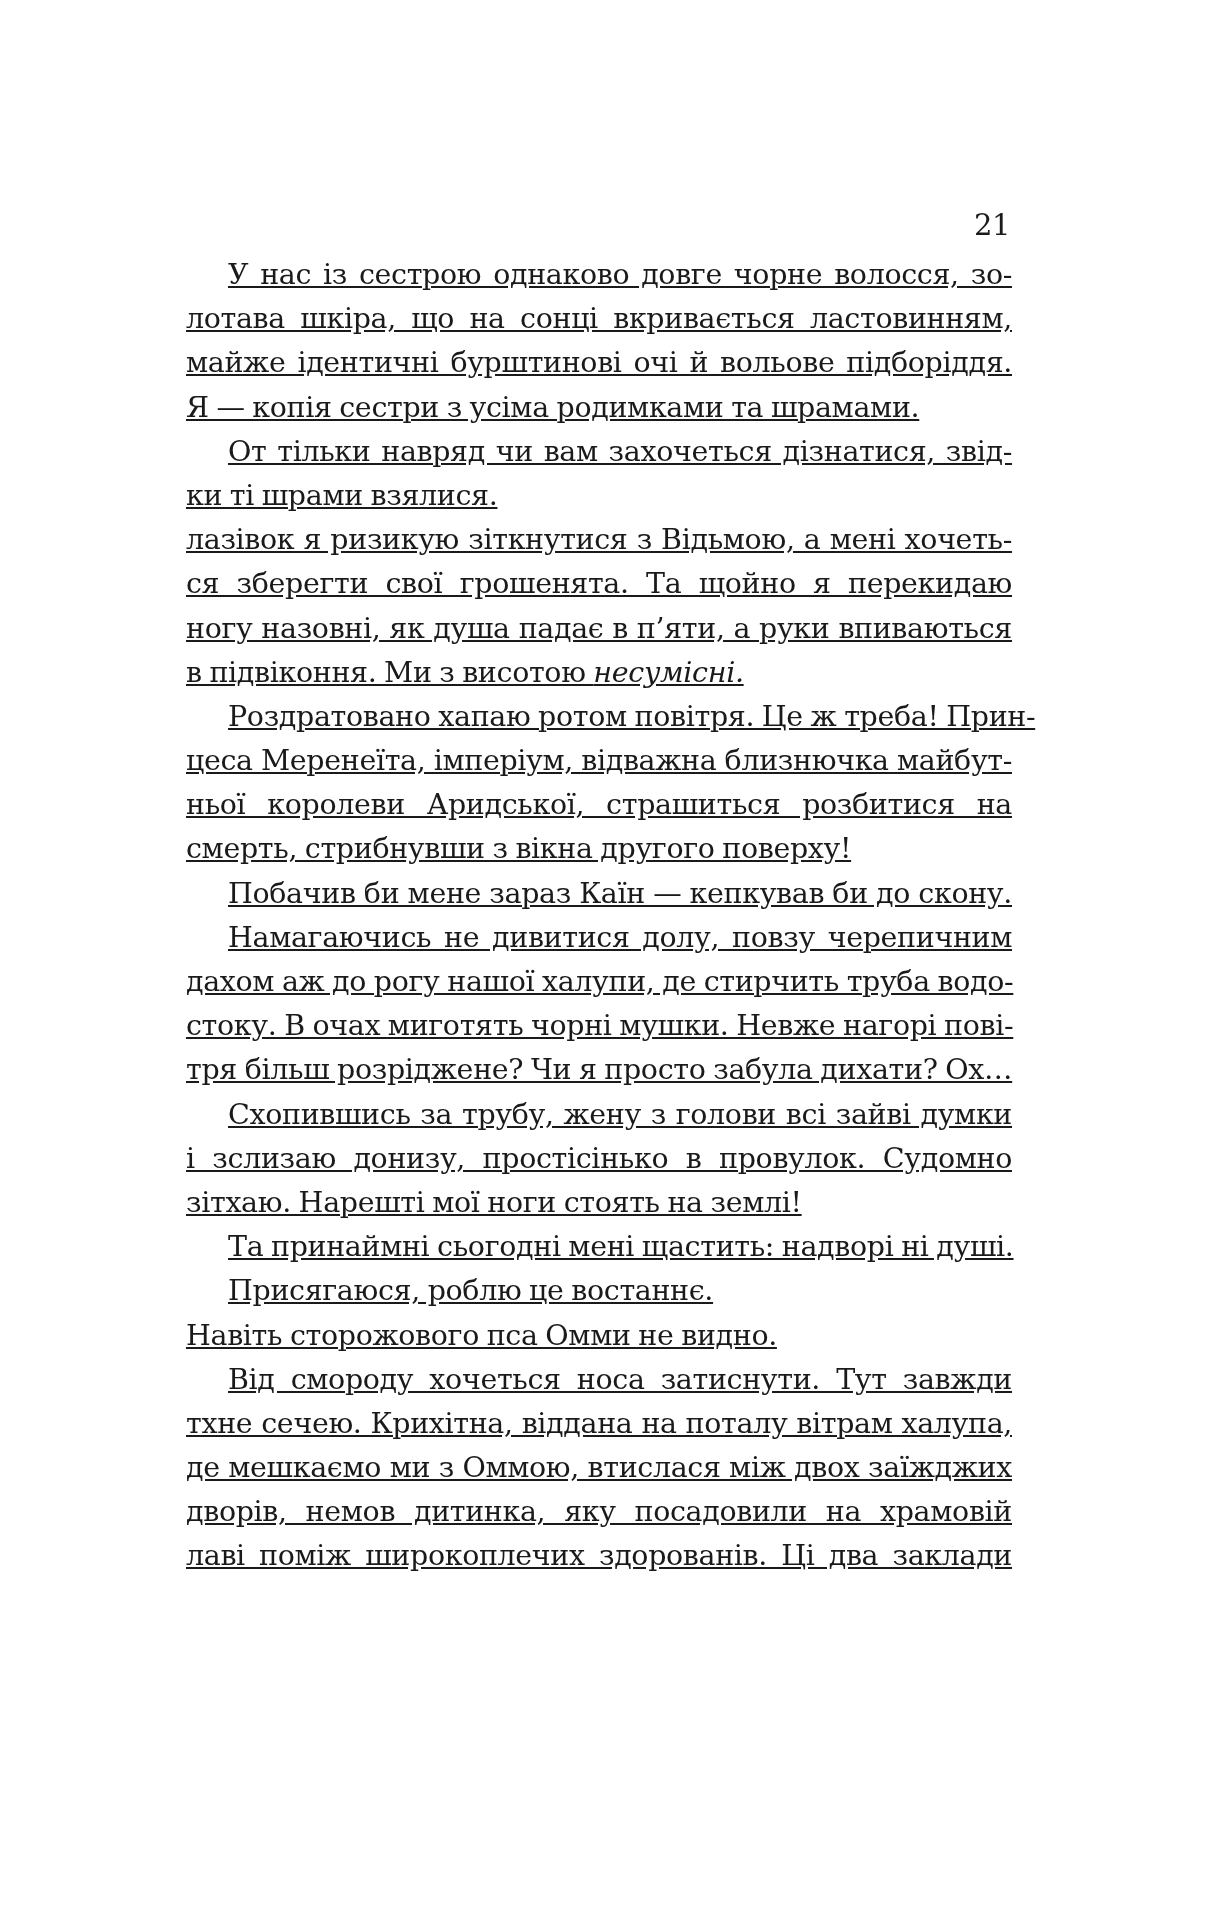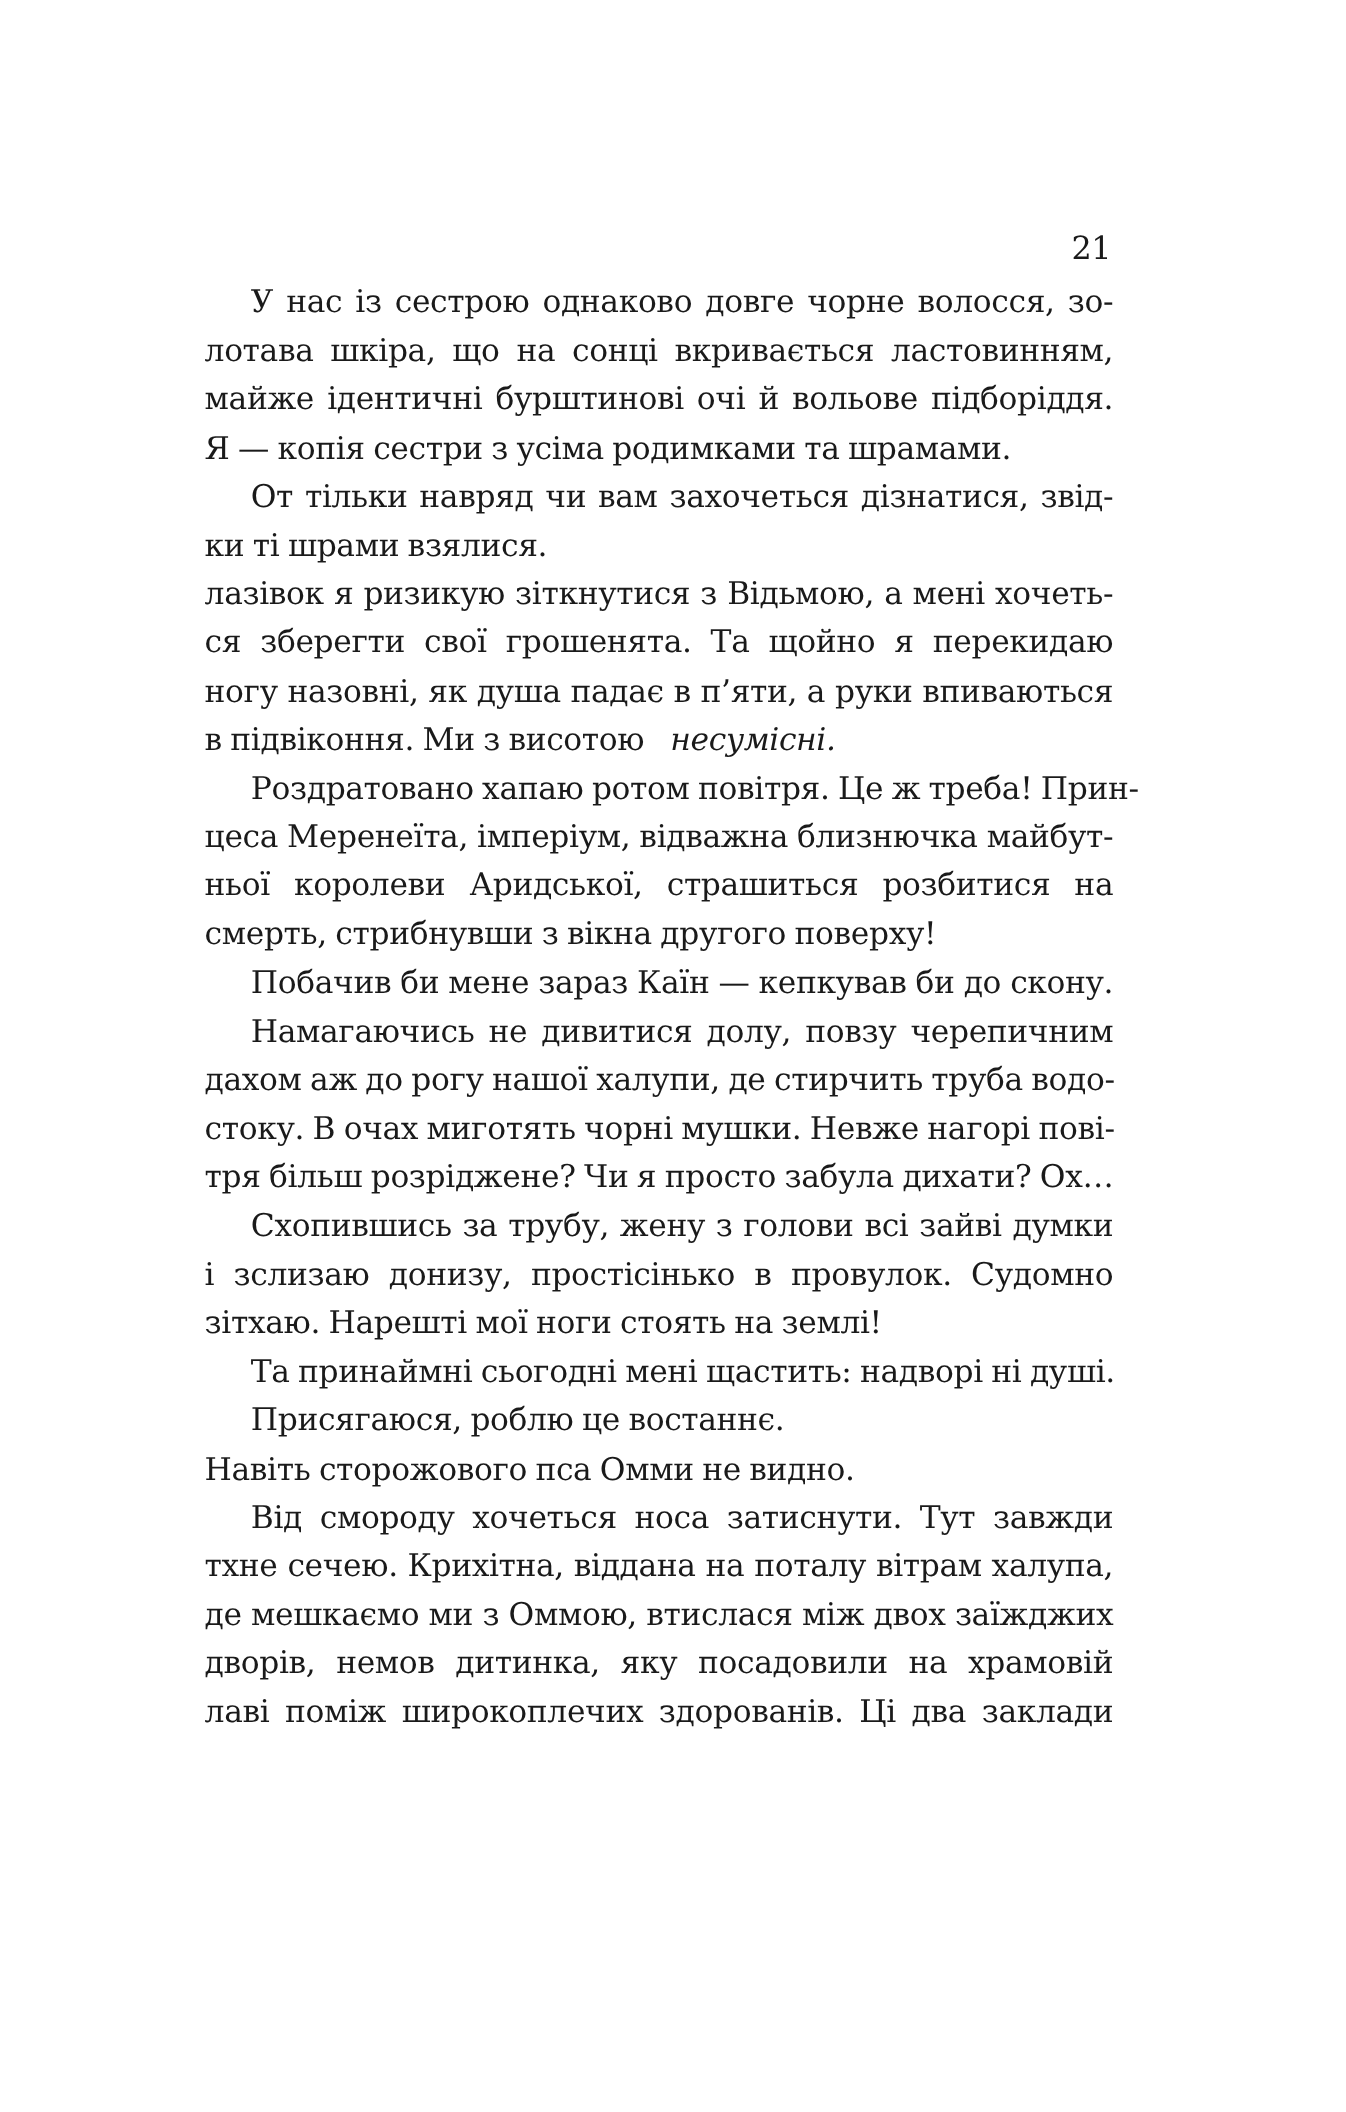--- a/index.html
+++ b/index.html
@@ -22,41 +22,41 @@
       font-size: 29px;
       line-height: 40px;
       letter-spacing: -0.5px;
       margin-top: 45px;
     }
     .text-block {
       position: absolute;
       left: 186px;
       top: 253px;
       width: 826px;
+      text-decoration: underline;
     }
     .line {
       display: block;
       height: 44.2px;
       line-height: 44.2px;
       font-size: 28.5px;
       white-space: nowrap;
       text-align: justify;
       text-align-last: justify;
       letter-spacing: -0.35px;
       word-spacing: -1px;
     }
     .line.indent {
       padding-left: 42px;
     }
     .line.last {
       text-align-last: left;
     }
     .line .it {
       font-style: italic;
-      margin-left: 16px;
     }
   </style>
 </head>
 <body>
 
 <div>
   <div class="page-number">21</div>
   <div class="text-block" id="text-block">
       <span class="line indent"><span>У нас із сестрою однаково довге чорне волосся, зо-</span></span>
       <span class="line"><span>лотава шкіра, що на сонці вкривається ластовинням,</span></span>

